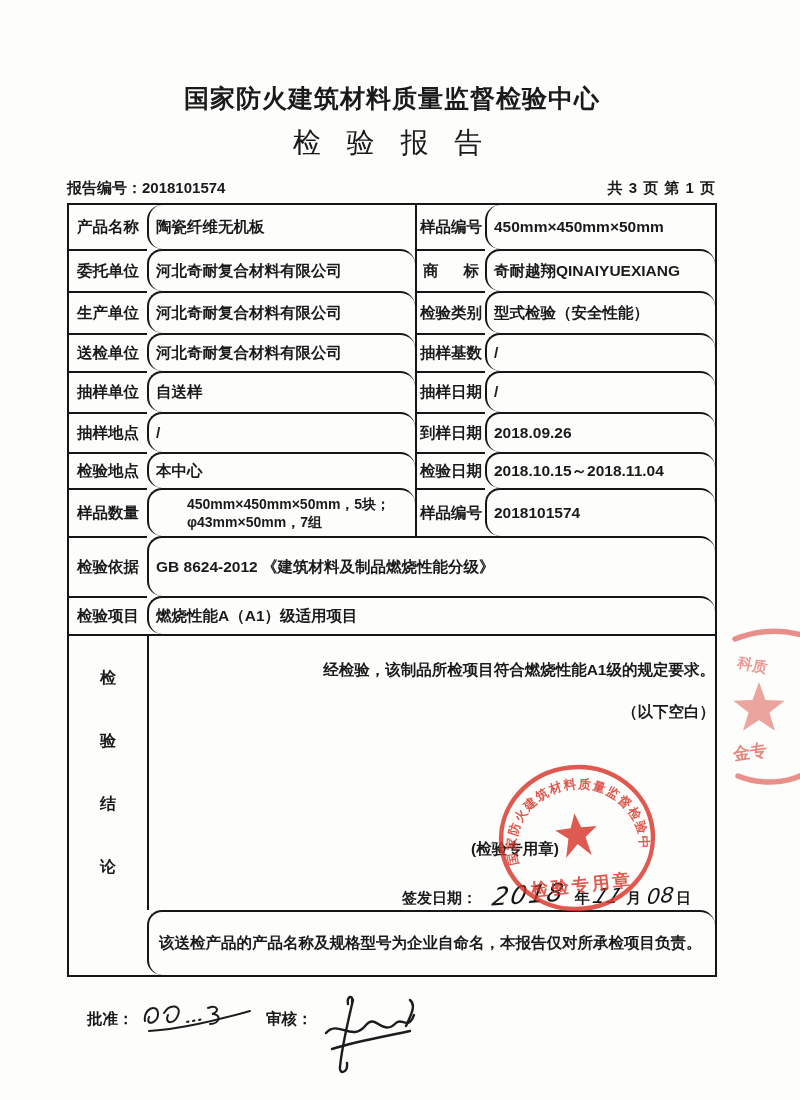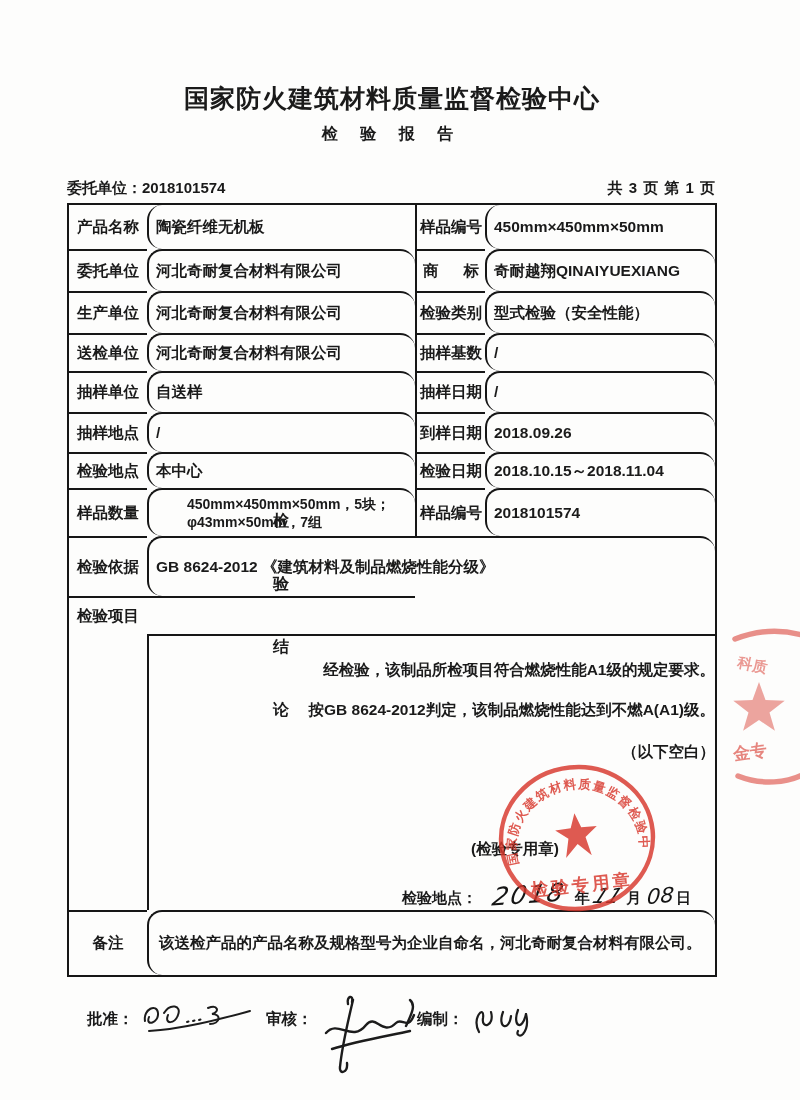--- a/index.html
+++ b/index.html
@@ -7,21 +7,21 @@
   body {
     font-family:"Liberation Sans", sans-serif;
     background:#fdfdfc; color:#1a1a1a;
     position:relative; overflow:hidden;
   }
   .page { position:absolute; inset:0; }
 
   
   .title-wrap { position:absolute; left:0; top:0; width:784px; text-align:center; }
   .title1 { position:absolute; top:82px; width:100%; font-size:25px; font-weight:700; letter-spacing:1px; }
-  .title2 { position:absolute; top:124px; width:100%; font-size:16px; font-weight:700; letter-spacing:9px; }
+  .title2 { position:absolute; top:124px; width:100%; font-size:28px; font-weight:400; letter-spacing:9px; }
   .meta-line { position:absolute; top:179px; left:67px; width:649px; font-size:15px; font-weight:600; }
   .report-no { float:left; }
   .pagination { float:right; letter-spacing:1px; }
 
   
   .report-table {
     position:absolute; left:67px; top:203px; width:650px;
     border:2px solid #161616;
     display:grid;
     grid-template-columns:78px 268px 70px 1fr;
@@ -73,21 +73,21 @@
 <body>
 
 <div class="page">
 
   <div class="title-wrap">
     <div class="title1">国家防火建筑材料质量监督检验中心</div>
     <div class="title2">检 验 报 告</div>
   </div>
 
   <div class="meta-line">
-    <span class="report-no"><span>委托单位：</span><span>2018101574</span></span>
+    <span class="report-no"><span>报告编号：</span><span>2018101574</span></span>
     <span class="pagination">共 3 页 第 1 页</span>
   </div>
 
   <div class="report-table">
 
     <div class="cell lbl c1 r1">产品名称</div>
     <div class="cell val r1">陶瓷纤维无机板</div>
     <div class="cell lbl r1">样品编号</div>
     <div class="cell val r1">450mm×450mm×50mm</div>
 
@@ -126,53 +126,52 @@
 
     <div class="cell lbl c1">样品数量</div>
     <div class="cell val val-sm">450mm×450mm×50mm，5块；φ43mm×50mm，7组</div>
     <div class="cell lbl">样品编号</div>
     <div class="cell val">2018101574</div>
 
     <div class="cell lbl c1">检验依据</div>
     <div class="cell val span3">GB 8624-2012 《建筑材料及制品燃烧性能分级》</div>
 
     <div class="cell lbl c1">检验项目</div>
+    <div class="cell val span3">燃烧性能A（A1）级适用项目</div>
 
     <div class="cell lbl c1 concl-lbl">
       <span>检</span>
       <span>验</span>
       <span>结</span>
       <span>论</span>
     </div>
     <div class="cell span3 concl-cell">
       <div class="concl-p p1">经检验，该制品所检项目符合燃烧性能A1级的规定要求。</div>
-      <div class="concl-p p2">按GB 8624-2012判定，该制品燃烧性能达到不燃A(A1)级。</div>
       <div class="concl-p p3">（以下空白）</div>
 
       <div class="stamp-note">(检验专用章)</div>
 
       <div class="issue-line">
-        <span>检验地点：</span><span class="hand hand-year">2018</span><span class="dchar">年</span><span class="hand hand-month">11</span><span class="dchar">月</span><span class="hand hand-day">08</span><span>日</span>
+        <span>签发日期：</span><span class="hand hand-year">2018</span><span class="dchar">年</span><span class="hand hand-month">11</span><span class="dchar">月</span><span class="hand hand-day">08</span><span>日</span>
       </div>
 
       <svg class="stamp-svg" width="162" height="152" viewBox="0 0 162 152">
         <g transform="rotate(-6 81 76)" opacity="0.82">
           <ellipse cx="81" cy="76" rx="76" ry="71" fill="none" stroke="#d8372c" stroke-width="4.5"></ellipse>
           <path id="sealArc" d="M 21,99 A 62,58 0 1 1 141,99" fill="none"></path>
           <text font-size="12.5" font-weight="700" fill="#d8372c" letter-spacing="1.5">
             <textPath href="#sealArc" startOffset="3">国家防火建筑材料质量监督检验中心</textPath>
           </text>
           <polygon points="81,51 86.3,65.7 101.9,66.2 89.6,75.8 93.9,94.8 81,82 68.1,94.8 72.4,75.8 60.1,66.2 75.7,65.7" fill="#d8372c"></polygon>
           <text x="81" y="129" text-anchor="middle" font-size="17.5" font-weight="700" fill="#d8372c" letter-spacing="3">检验专用章</text>
         </g>
       </svg>
     </div>
 
-    <div class="cell lbl c1">备注</div>
-    <div class="cell val span3 remark-cell">该送检产品的产品名称及规格型号为企业自命名，河北奇耐复合材料有限公司。</div>
+    <div class="cell val span3 remark-cell">该送检产品的产品名称及规格型号为企业自命名，本报告仅对所承检项目负责。</div>
   </div>
 
   <svg class="edge-stamp" width="84" height="170" viewBox="0 0 84 170">
     <g stroke="#d8372c" fill="none" opacity="0.55" stroke-width="5.5" stroke-linecap="round">
       <path d="M 17,17 C 42,7 66,8 84,13"></path>
       <path d="M 20,154 C 45,164 70,160 84,153"></path>
     </g>
     <polygon opacity="0.45" fill="#d8372c" points="41,60 47.5,78.1 66.7,78.7 51.5,90.4 56.9,108.8 41,98 25.1,108.8 30.5,90.4 15.3,78.7 34.5,78.1"></polygon>
     <text x="20" y="47" font-size="15" font-weight="700" fill="#d8372c" opacity="0.5" transform="rotate(12 30 40)">科质</text>
     <text x="15" y="136" font-size="17" font-weight="700" fill="#d8372c" opacity="0.6" transform="rotate(-8 30 130)">金专</text>
@@ -196,26 +195,15 @@
       <svg class="sig-art" width="108" height="88" viewBox="0 0 108 88" style="margin-top:-6px;">
         <g stroke="#1c1c1c" stroke-width="2.4" fill="none" stroke-linecap="round">
           <path d="M31,13 C29,5 37,3 35,11"></path>
           <path d="M36,9 C31,30 25,55 23,76 C22,84 31,82 30,72"></path>
           <path d="M9,42 C21,28 35,52 49,34 C59,22 65,46 79,32 C85,26 91,40 97,24"></path>
           <path d="M15,58 C40,50 70,45 93,40"></path>
           <path d="M89,35 C95,22 99,14 93,9"></path>
         </g>
       </svg>
     </div>
-    <div class="sig-group sig-prepare">
-      <span class="sig-label">编制：</span>
-      <svg class="sig-art" width="74" height="50" viewBox="0 0 74 50">
-        <g stroke="#1c1c1c" stroke-width="2.2" fill="none" stroke-linecap="round">
-          <path d="M11,35 C3,21 17,7 15,21 C13,33 27,29 23,15"></path>
-          <path d="M35,15 C29,31 41,35 43,19"></path>
-          <path d="M50,13 C44,29 54,35 58,17"></path>
-          <path d="M58,17 C60,25 60,31 55,37 C52,40 48,38 50,34"></path>
-        </g>
-      </svg>
-    </div>
   </div>
 
 </div>
 
 </body></html>

